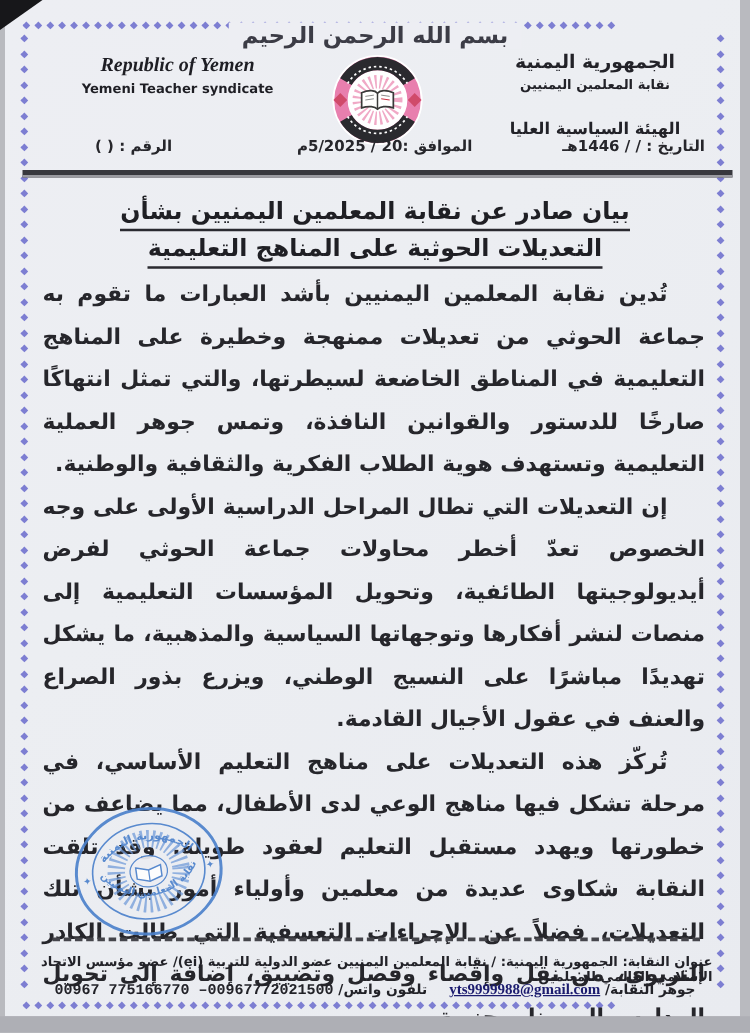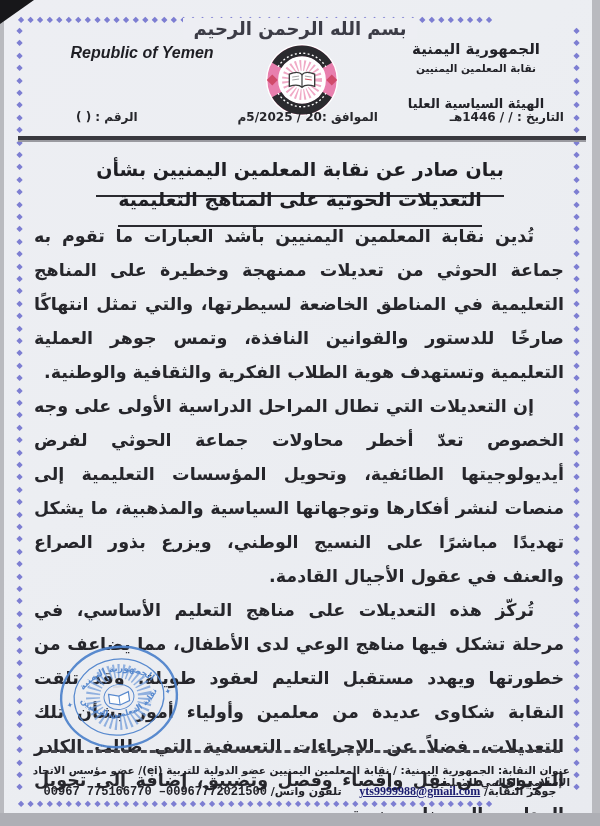--- a/index.html
+++ b/index.html
@@ -32,37 +32,37 @@
   }
   .bismillah span{
     background:#edeef3;padding:0 10px;font-weight:800;font-size:18px;
     color:#3c3c46;letter-spacing:1px;
   }
   .hdr-right{position:absolute;top:40px;right:34px;width:180px;text-align:center;direction:rtl;color:#222228;}
   .hdr-right .l1{font-size:15px;font-weight:800;}
   .hdr-right .l2{font-size:10.5px;font-weight:800;margin-top:4px;}
   .hdr-right .l3{font-size:13px;font-weight:800;margin-top:22px;}
   .hdr-left{position:absolute;top:44px;left:42px;width:200px;text-align:center;color:#1e1e24;}
-  .hdr-left .e1{font-family:Liberation Sans, sans-serif;font-style:italic;font-weight:700;font-size:16px;}
+  .hdr-left .e1{font-family:Liberation Serif, serif;font-style:italic;font-weight:700;font-size:16px;}
   .hdr-left .e2{font-size:10.5px;font-weight:700;margin-top:3px;}
   .hdr-left .e3{font-family:"Liberation Serif",serif;font-weight:700;font-size:13.5px;margin-top:6px;}
   .logo{position:absolute;top:40px;left:263px;width:78px;height:80px;}
   .meta-row{position:absolute;top:110px;left:30px;right:30px;direction:rtl;
     display:flex;justify-content:space-between;align-items:baseline;
     font-size:12px;font-weight:800;color:#26262b;}
   .meta-row .cell{white-space:nowrap;}
   .meta-hijri{margin-right:6px;}
   .meta-greg{margin-left:28px;}
   .meta-num{margin-left:46px;}
   .hrule{position:absolute;top:136px;left:18px;width:568px;height:4px;background:#38383e;
     border-bottom:2px solid #9a9aa0;}
   
   .title{position:absolute;top:150px;left:0;width:100%;text-align:center;direction:rtl;color:#1f1f24;}
   .title .tl{font-size:19px;font-weight:800;margin-top:8px;}
-  .title .tl span{border-bottom:2px solid #2a2a30;padding-bottom:15px;}
+  .title .tl span{border-bottom:2px solid #2a2a30;padding-bottom:3px;}
   
   .body-text{position:absolute;top:219px;right:36px;left:34px;direction:rtl;
     text-align:justify;color:#26262b;font-size:17.5px;font-weight:600;line-height:34px;}
   .body-text p{margin:0;text-indent:30px;}
   
   .stamp{position:absolute;left:56px;top:643px;width:126px;height:108px;
     transform:rotate(-8deg);opacity:.92;}
   
   .f-sep{position:absolute;top:750px;left:42px;width:518px;border-top:3px dashed #45454b;}
   .f-line1{position:absolute;top:764px;left:30px;right:30px;direction:rtl;
@@ -90,20 +90,21 @@
 </div>
 
 <div class="hdr-right">
   <div class="l1">الجمهورية اليمنية</div>
   <div class="l2">نقابة المعلمين اليمنيين</div>
   <div class="l3">الهيئة السياسية العليا</div>
 </div>
 
 <div class="hdr-left">
   <div class="e1">Republic of Yemen</div>
+  <div class="e2">Yemeni Teacher syndicate</div>
 </div>
 
 <div class="logo">
   <svg viewBox="0 0 80 82" width="78" height="80">
     <circle cx="40" cy="41" r="37" fill="#ffffff"></circle>
     <circle cx="40" cy="41" r="30" fill="none" stroke="#e87fae" stroke-width="11"></circle>
     <path d="M 14.1 26 A 30 30 0 0 1 65.9 26" fill="none" stroke="#2a2a2e" stroke-width="11"></path>
     <path d="M 14.1 56 A 30 30 0 0 0 65.9 56" fill="none" stroke="#2a2a2e" stroke-width="11"></path>
     <path d="M 15.5 27.5 A 28.5 28.5 0 0 1 64.5 27.5" fill="none" stroke="#ffffff" stroke-width="1.4" stroke-dasharray="2 2.4"></path>
     <path d="M 15.5 54.5 A 28.5 28.5 0 0 0 64.5 54.5" fill="none" stroke="#ffffff" stroke-width="1.4" stroke-dasharray="2 2.4"></path>

